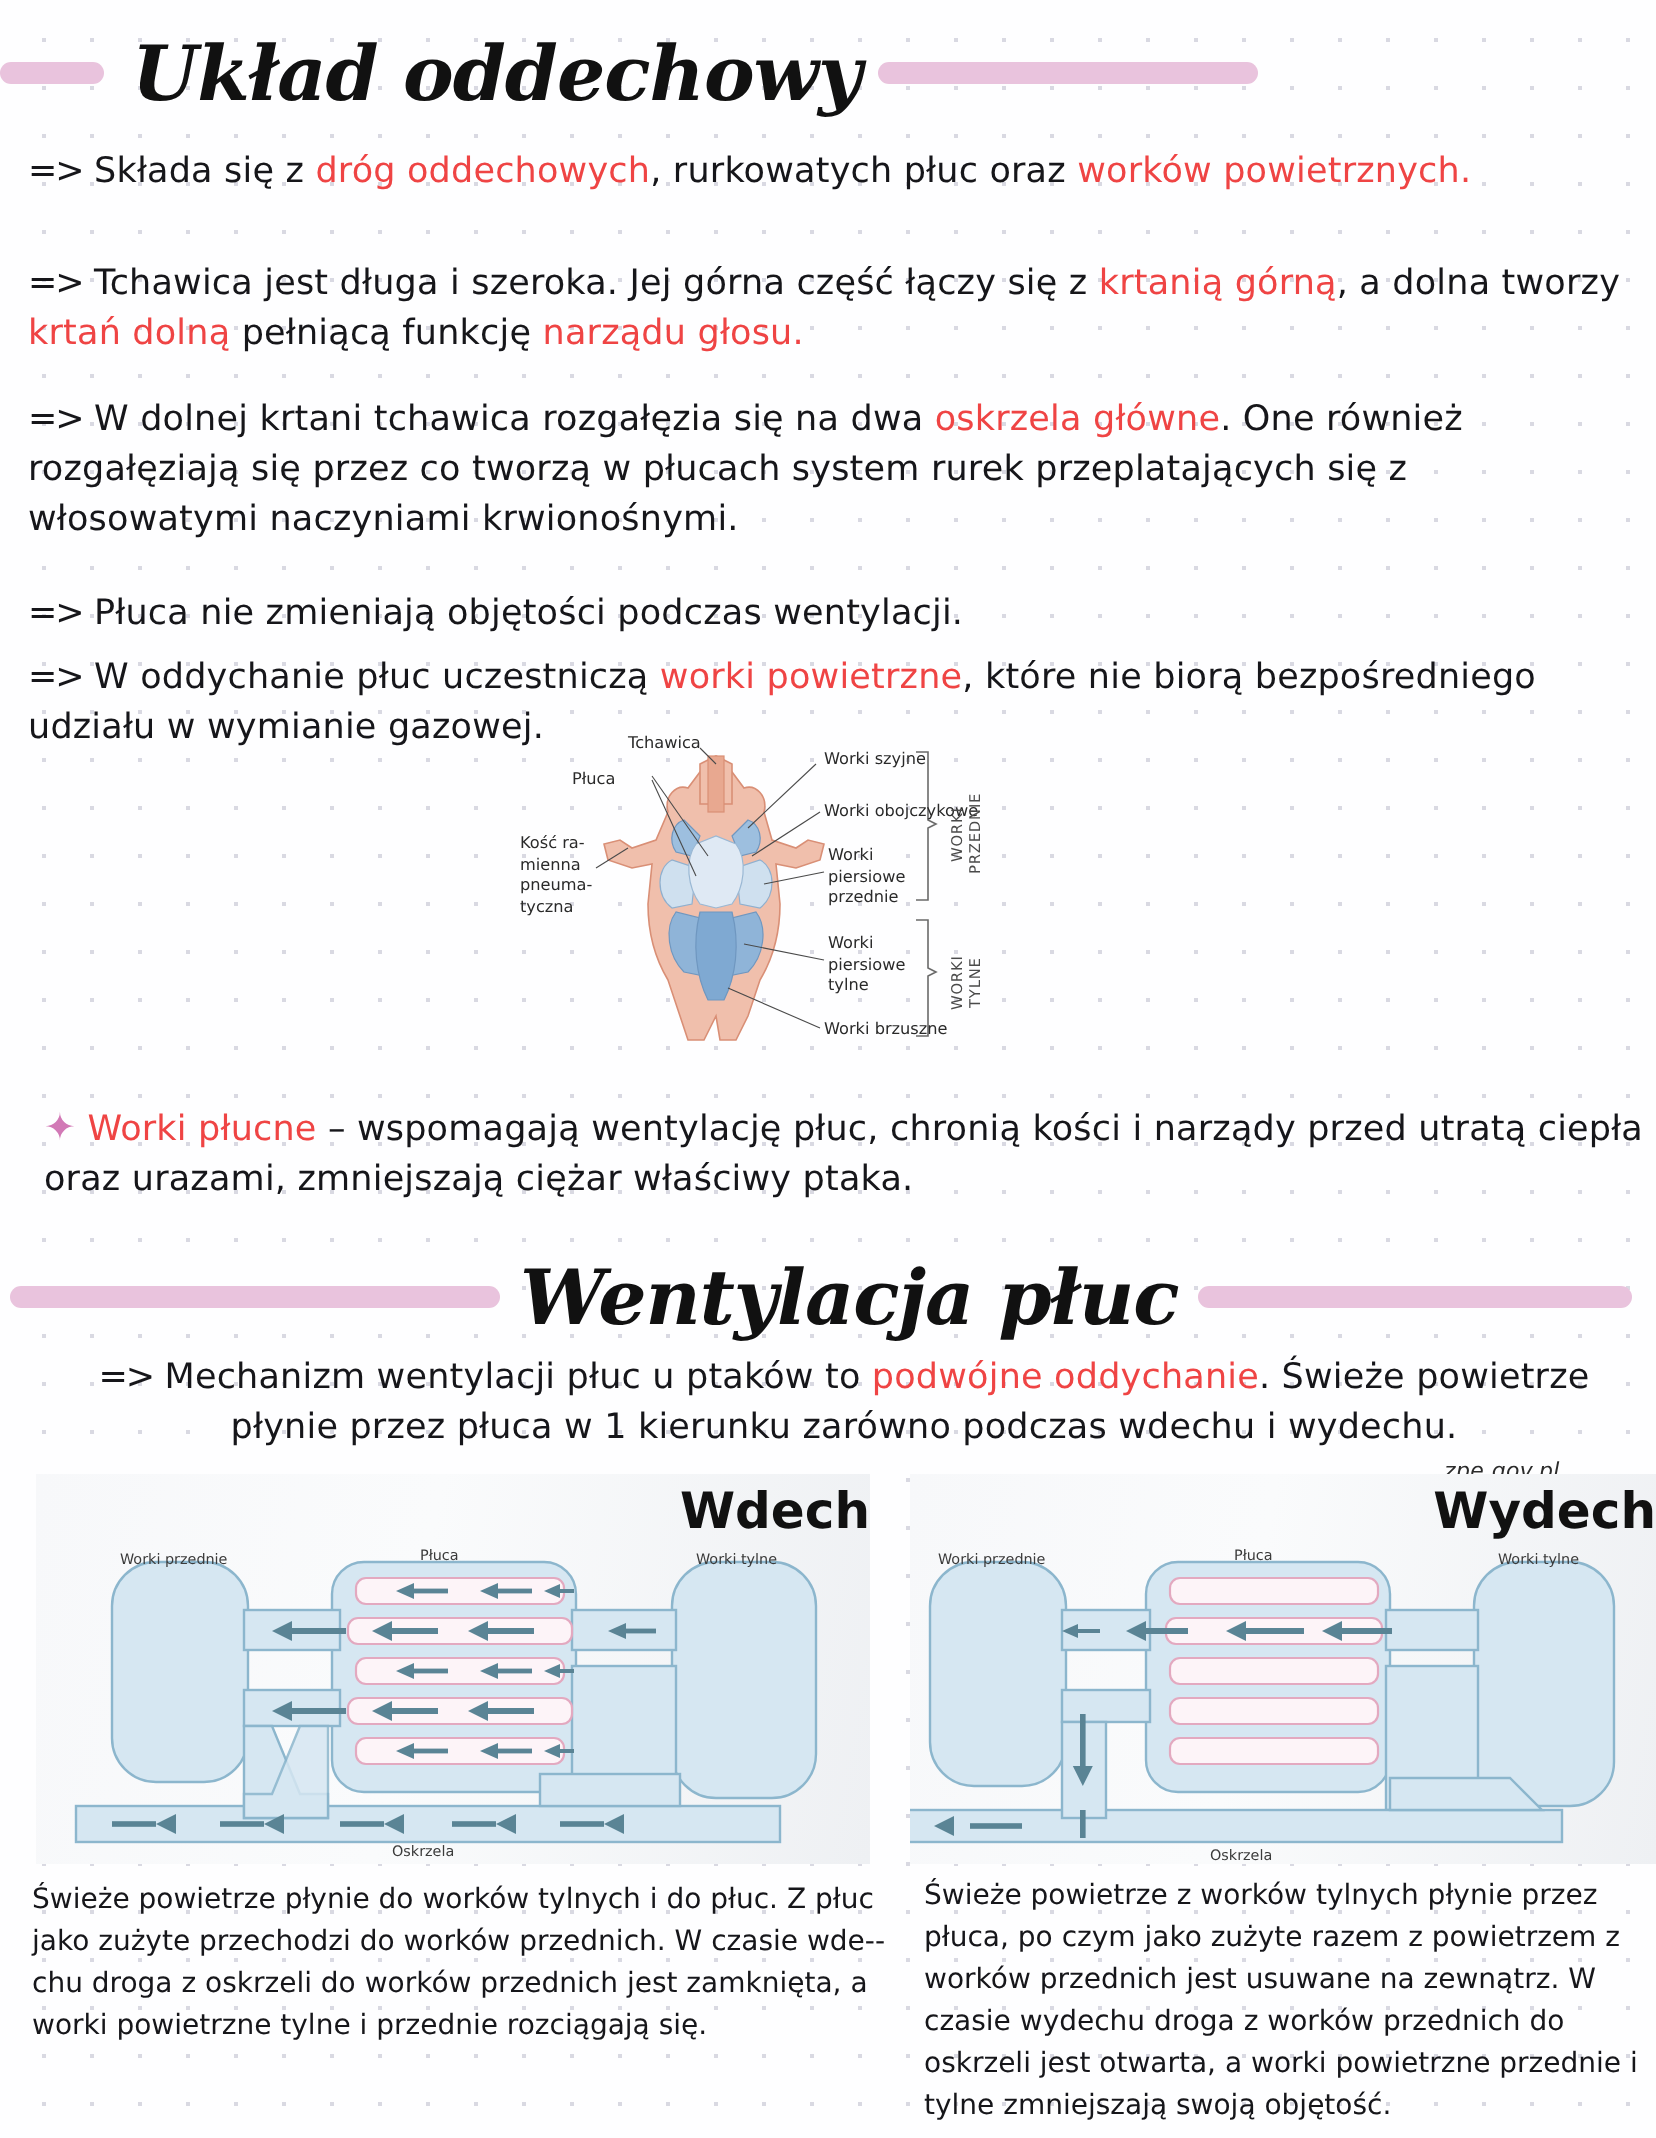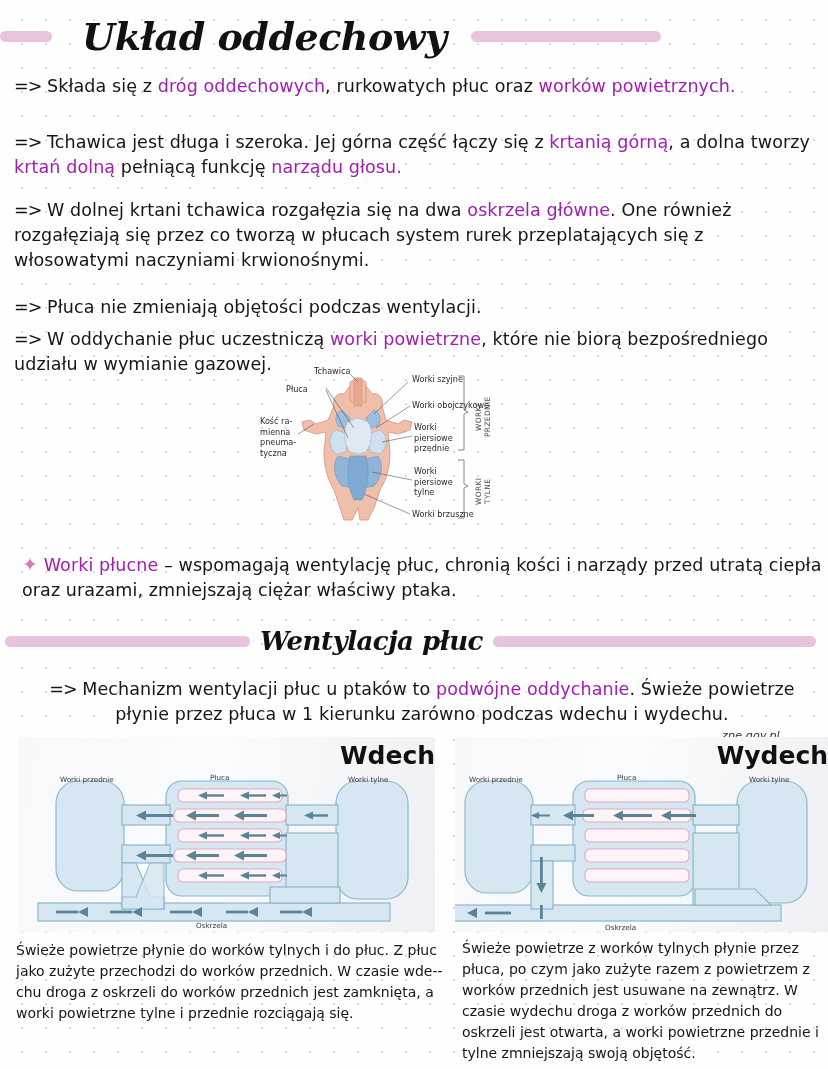--- a/index.html
+++ b/index.html
@@ -19,40 +19,40 @@
   .head-row { display:flex; align-items:center; width:100%; }
   .bar { height: 11px; border-radius: 6px; background: #e9c3dd; }
   .script {
     font-family: "DejaVu Serif", serif;
     font-style: italic;
     font-weight: bold;
     color: #111;
     letter-spacing: -0.5px;
     white-space: nowrap;
   }
-  #h1-wrap { position:absolute; left:0; top:14px; width:828px;gap:16px; }
+  #h1-wrap { position:absolute; left:0; top:14px; width:828px; }
   #h1-wrap .bar.left  { width: 52px; }
   #h1-wrap .script { font-size: 38px; padding: 0 8px 0 14px; }
   #h1-wrap .bar.right { flex:0 0 190px; }
 
   #h2-wrap { position:absolute; left:0; top:626px; width:828px; }
   #h2-wrap .bar.left  { width: 245px; margin-left: 5px; }
-  #h2-wrap .script { font-size: 26px; padding: 0 10px; }
+  #h2-wrap .script { font-size: 38px; padding: 0 10px; }
   #h2-wrap .bar.right { flex:1 1 auto; margin-right: 12px; }
 
   
   .hw {
     font-family: "DejaVu Sans", sans-serif;
     color: #16161a;
     font-size: 17.5px;
     line-height: 25px;
     letter-spacing: 0.1px;
     position: absolute;
   }
-  .hw .pk { color:#a21caf; }
+  .hw .pk { color:#ef4444; }
   .arrow { letter-spacing: -1px; }
 
   .p1 { left: 14px; top: 74px;  width: 800px; }
   .p2 { left: 14px; top: 130px; width: 805px; }
   .p3 { left: 14px; top: 198px; width: 805px; }
   .p4 { left: 14px; top: 295px; width: 805px; }
   .p5 { left: 14px; top: 327px; width: 805px; }
   .p6 { left: 22px; top: 552px; width: 800px; }
   .p7 { left: 22px; top: 677px; width: 800px; text-align: center; }
 

